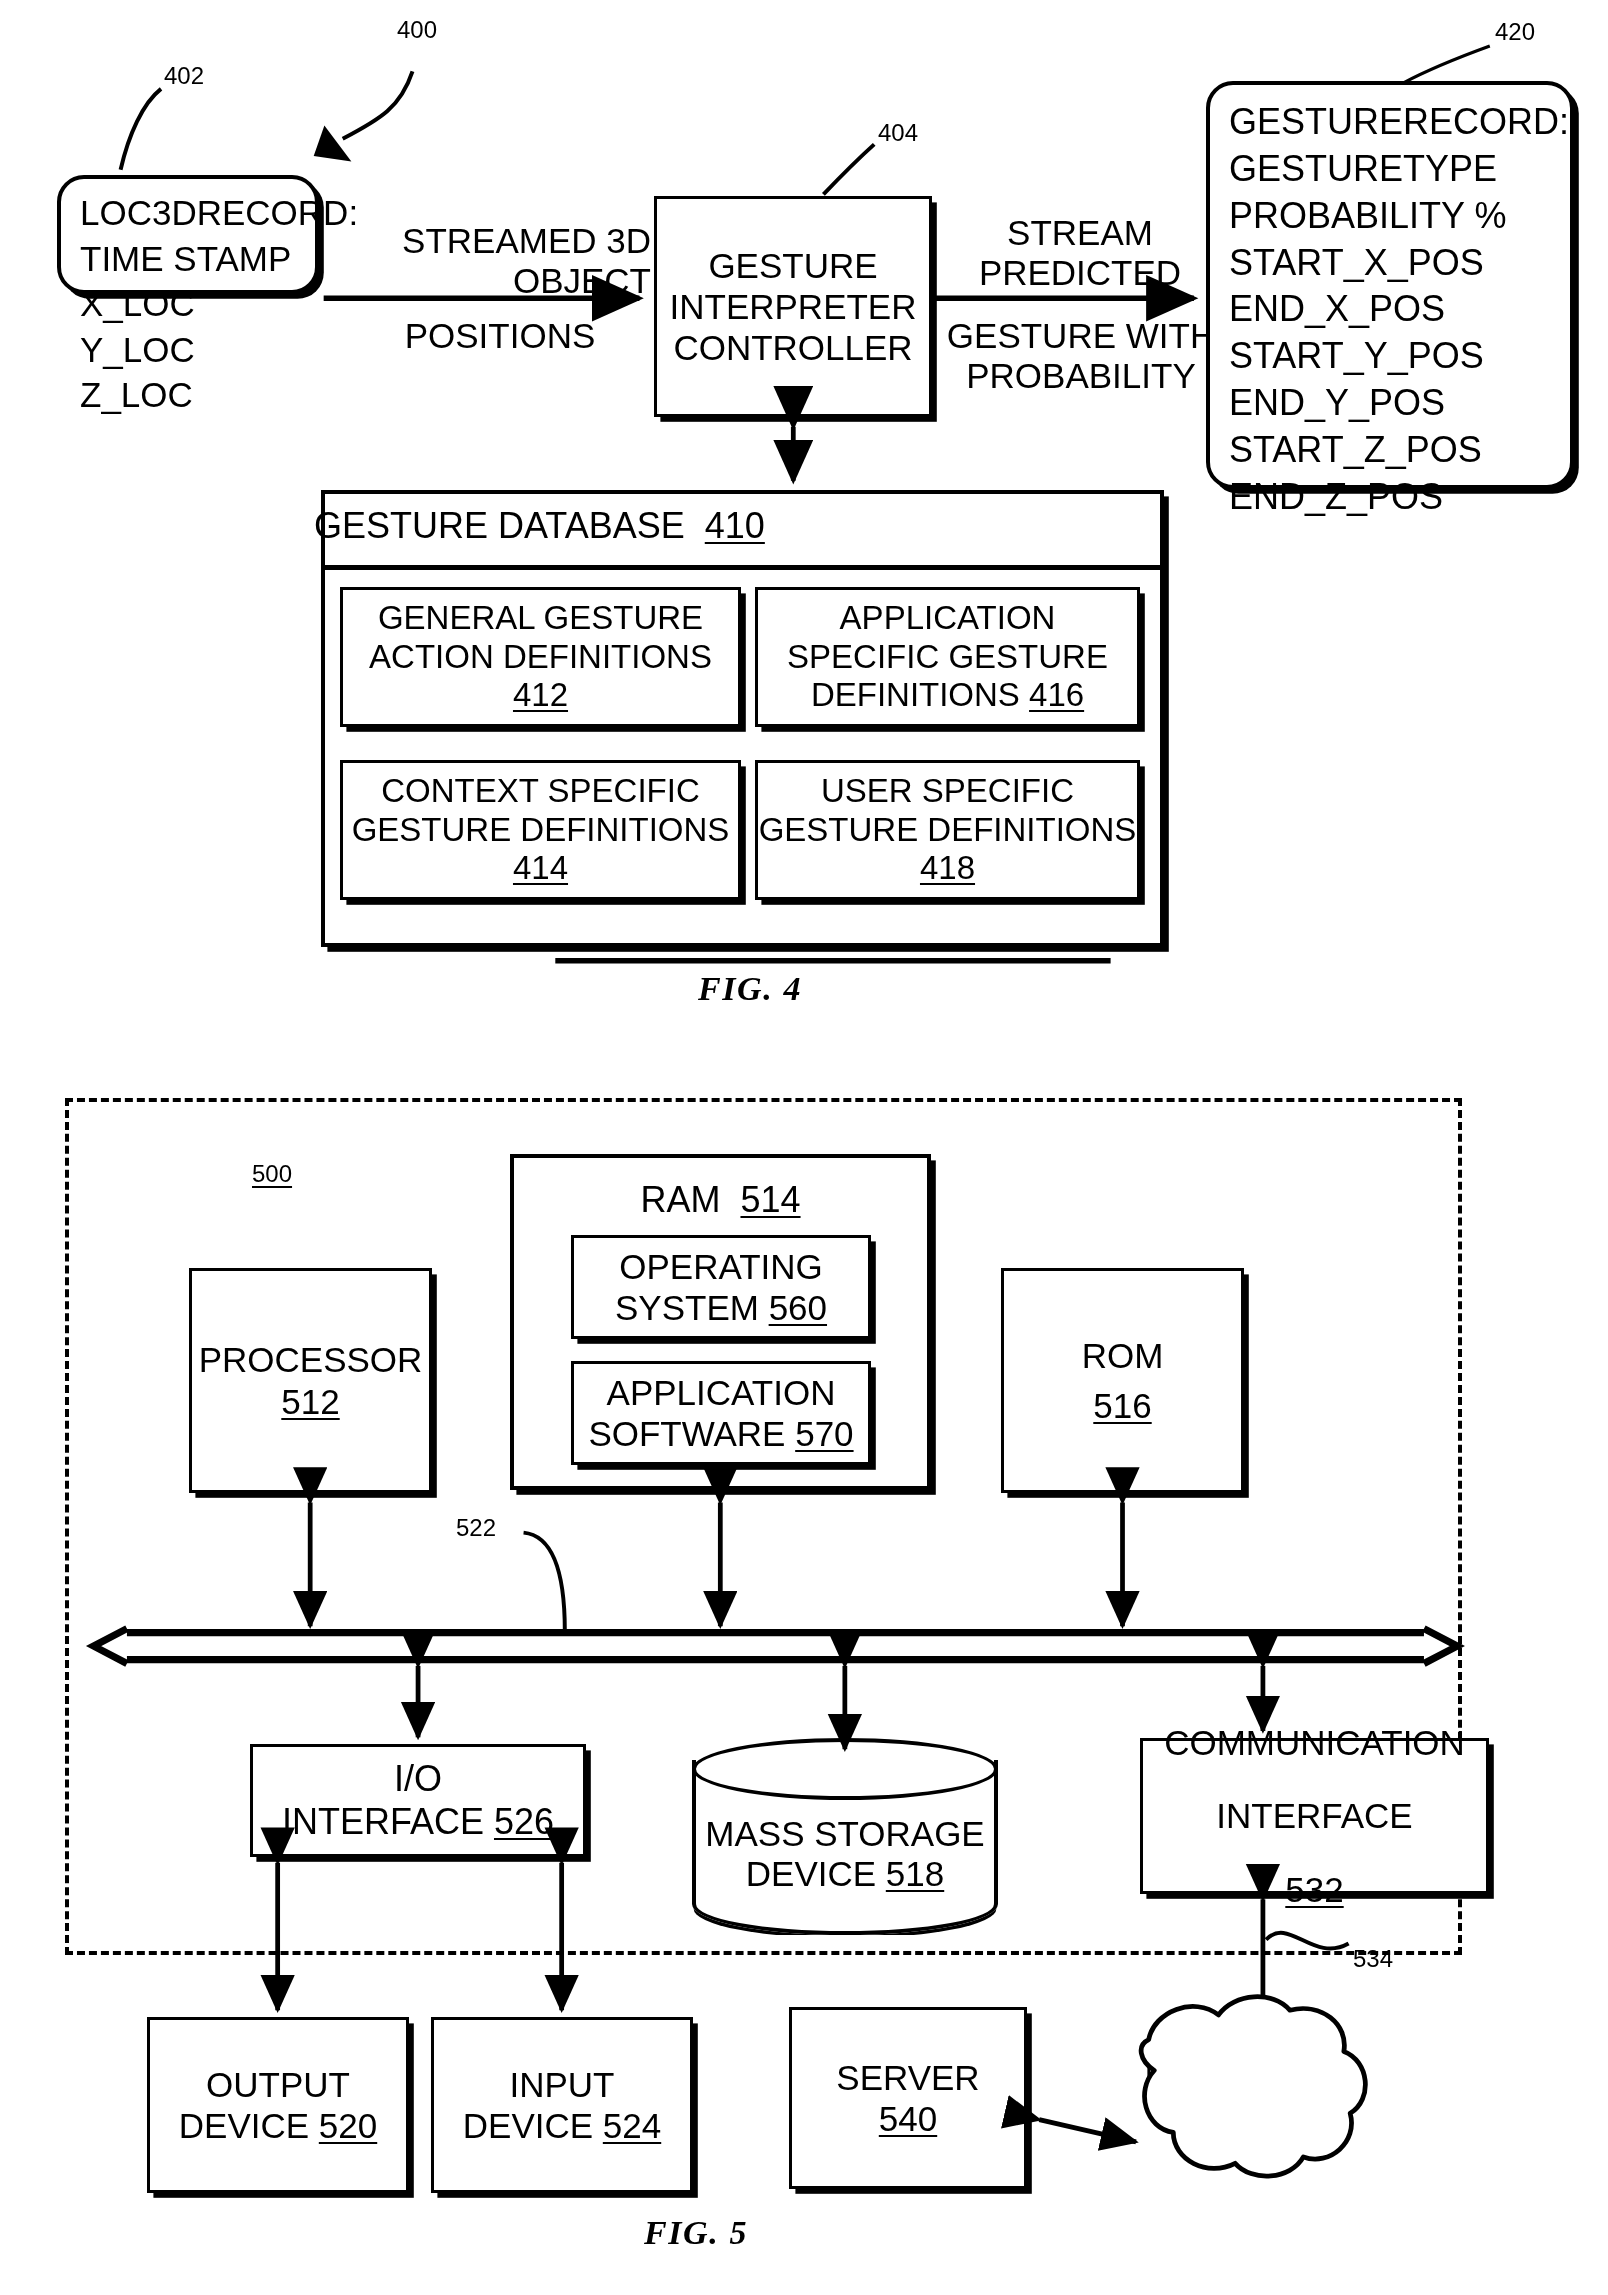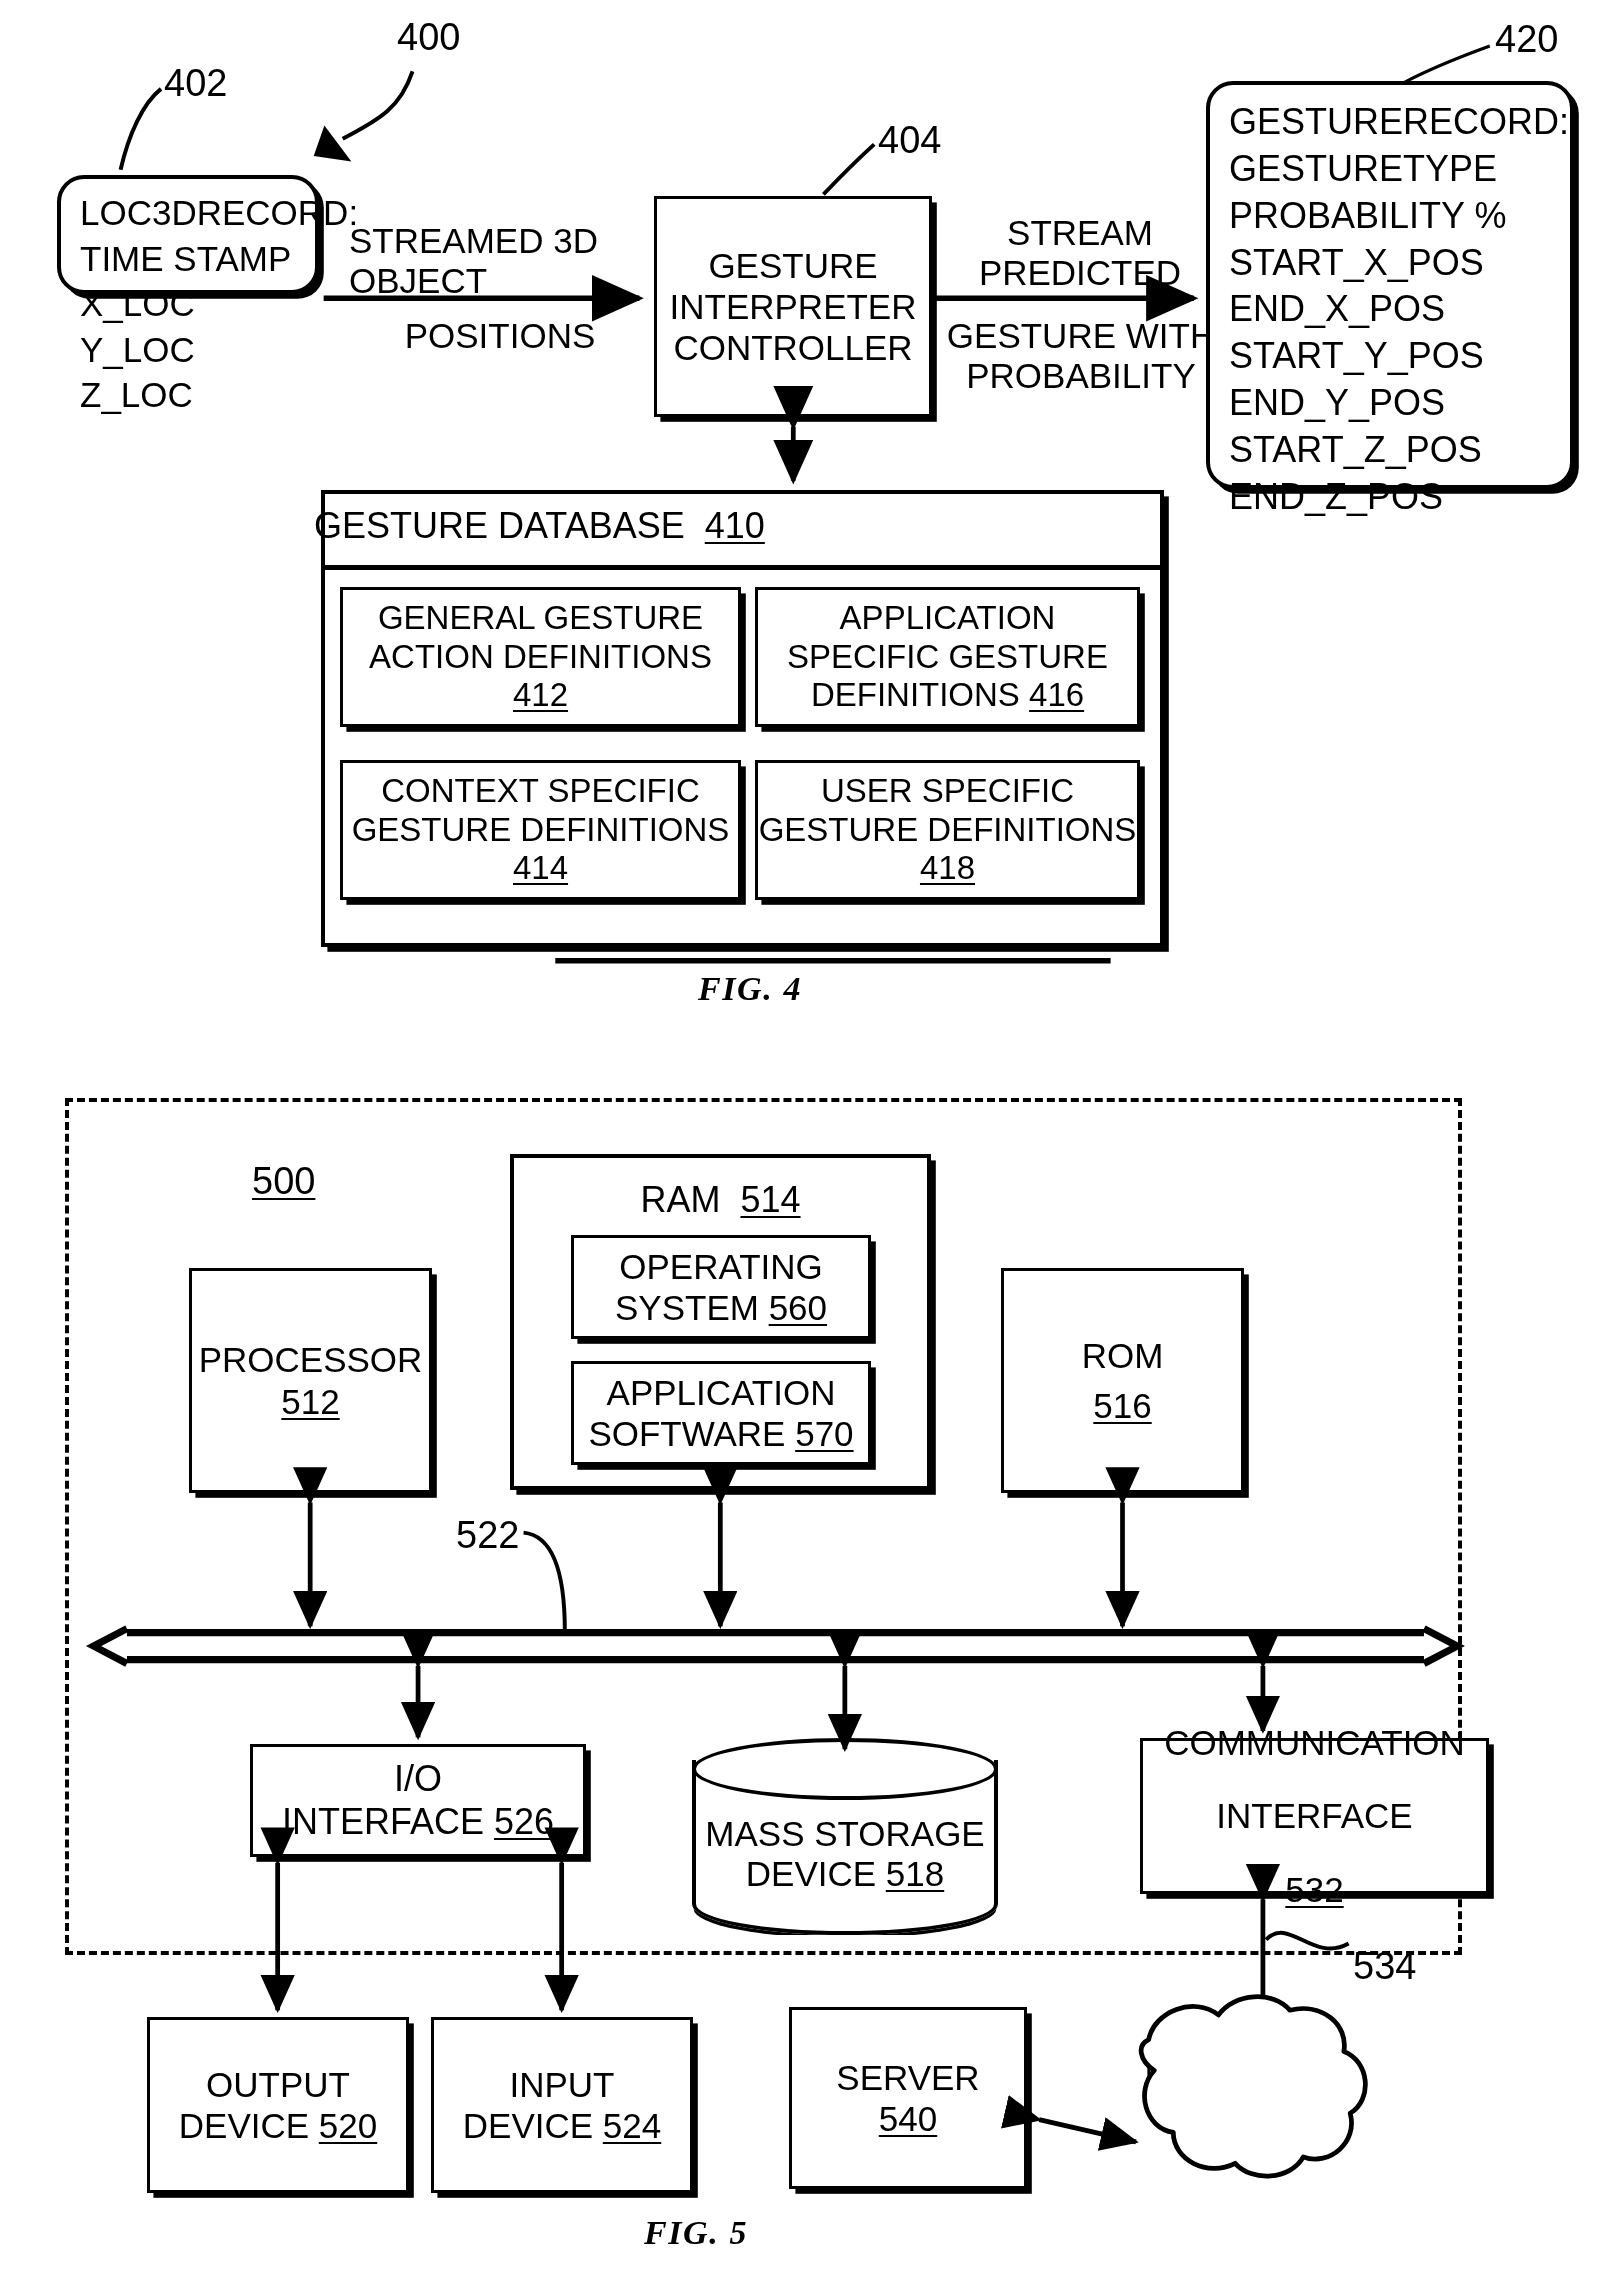--- a/index.html
+++ b/index.html
@@ -42,21 +42,21 @@
     box-sizing: border-box;
     padding: 11px 16px 8px 19px;
     line-height: 1.30;
   }
   .rounded.shadow { box-shadow: 5.6px 5.6px 0 -0.8px #000; }
   .t42 { font-size: 33px; }
   .t44 { font-size: 35px; }
   .t46 { font-size: 36px; }
   .reftext {
     position: absolute;
-    font-size: 38px;
+    font-size: 24px;
     white-space: nowrap;
     text-align: center;
   }
   u.ul { text-decoration: underline; text-underline-offset: 4px; text-decoration-thickness: 2.4px; }
 
   .figcap {
     position: absolute;
     font-family: "Liberation Serif", serif;
     font-style: italic;
     font-weight: bold;
@@ -89,21 +89,21 @@
   <div class="reftext" style="left:164px; top:62px;">402</div>
 
   <div class="rounded shadow" style="left:57px; top:175px; width:262px; height:119px;">
     <div class="t44">LOC3DRECORD:</div>
     <div class="t44">TIME STAMP</div>
     <div class="t44">X_LOC</div>
     <div class="t44">Y_LOC</div>
     <div class="t44">Z_LOC</div>
   </div>
 
-  <div class="abs" style="left:349px; top:221px; width:302px; text-align:left;">
+  <div class="abs" style="left:349px; top:221px; width:302px; text-align:right;">
     <div class="t44">STREAMED 3D</div>
     <div class="t44">OBJECT</div>
   </div>
   <div class="abs t44" style="left:349px; top:316px; width:302px; text-align:center;">POSITIONS</div>
 
   <div class="reftext" style="left:878px; top:119px;">404</div>
 
   <div class="box shadow" style="left:654px; top:196px; width:278px; height:221px;">
     <div class="t44">GESTURE</div>
     <div class="t44">INTERPRETER</div>

